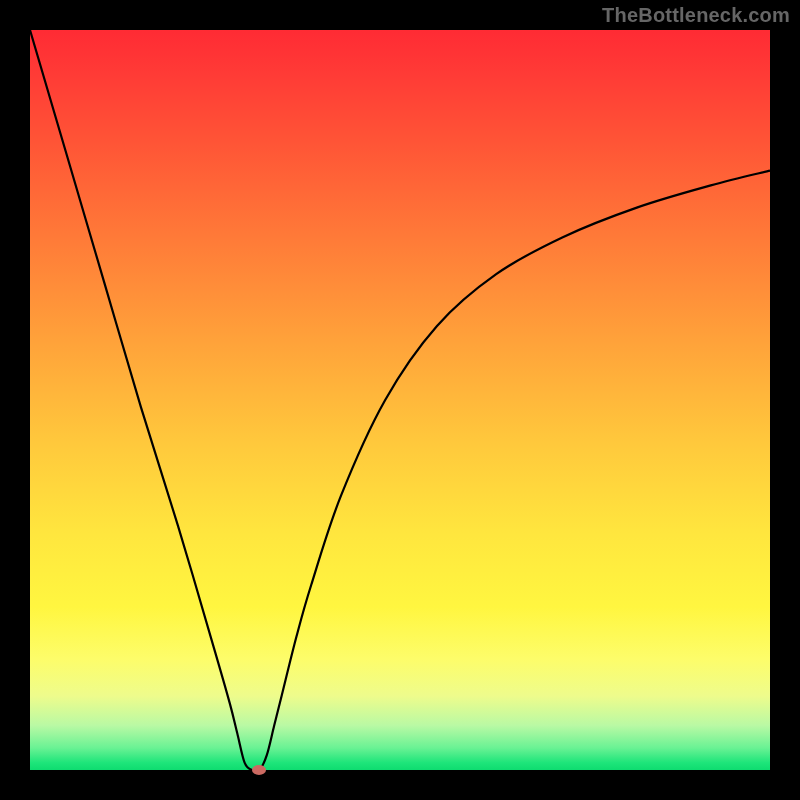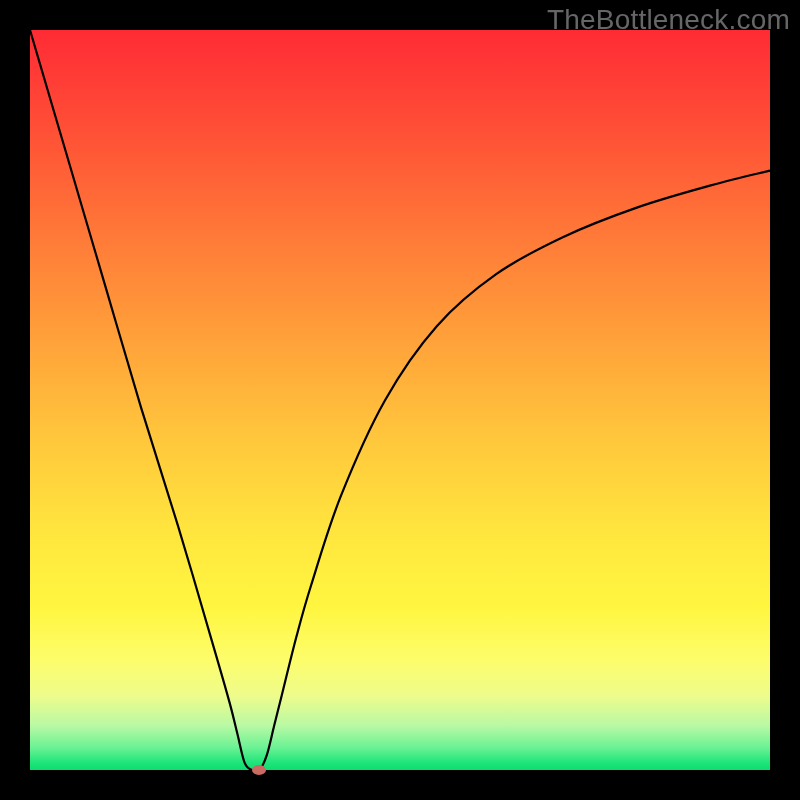--- a/index.html
+++ b/index.html
@@ -47,23 +47,23 @@
     top: 0;
     width: 740px;
     height: 740px;
     overflow: visible;
   }
   .attribution {
     position: absolute;
     top: 4px;
     right: 10px;
     color: #666;
-    font-size: 28px;
+    font-size: 20px;
     letter-spacing: 0.2px;
-    font-weight: 400;
+    font-weight: 700;
   }
   .marker {
     position: absolute;
     width: 14px;
     height: 10px;
     background: #cb6a62;
     border-radius: 50%;
   }
 </style>
 </head>

